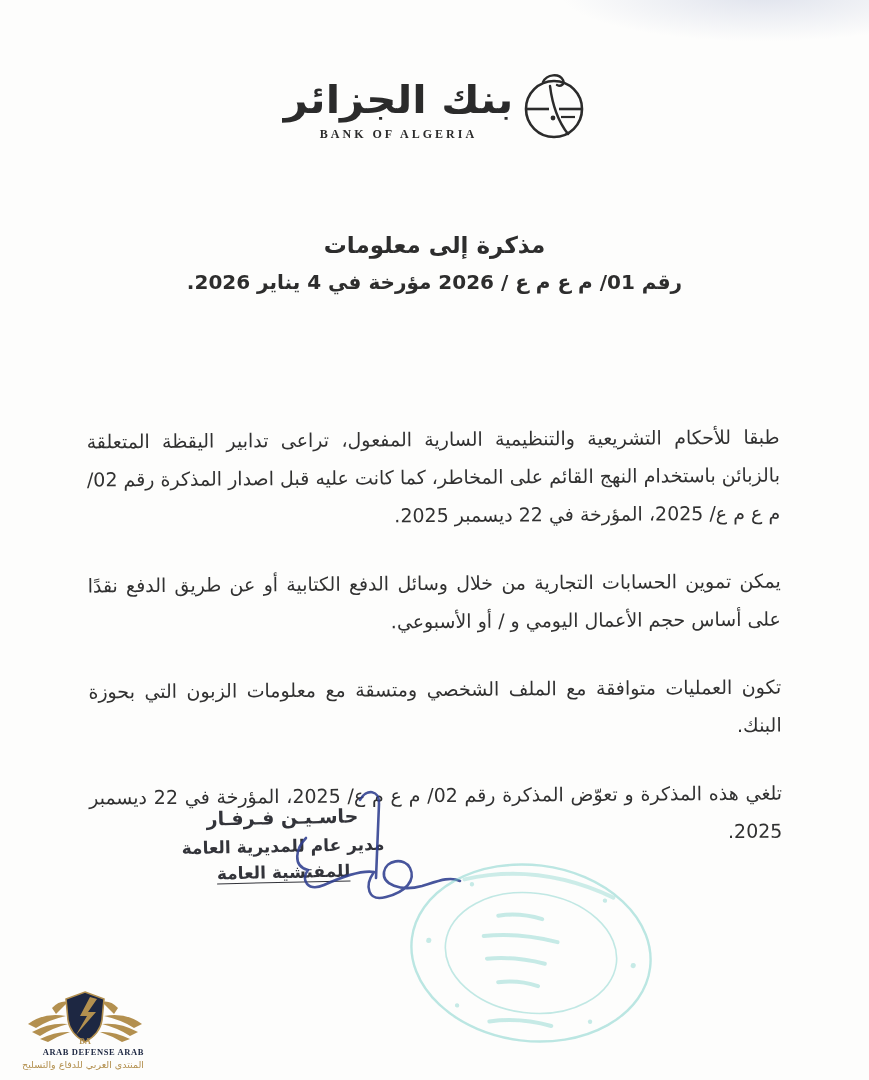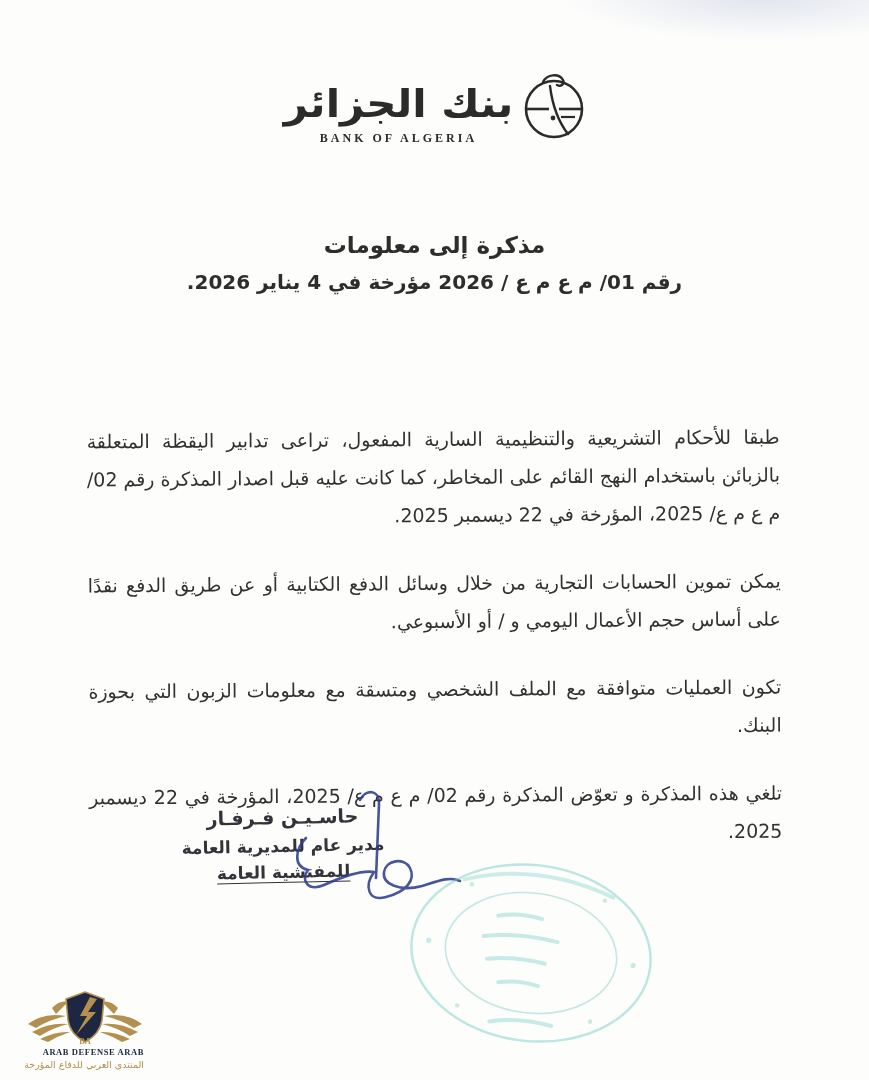--- a/index.html
+++ b/index.html
@@ -14,21 +14,21 @@
   }
   
   .scan-smudge{
     position:absolute;top:-18px;right:-30px;width:340px;height:60px;
     background:radial-gradient(ellipse at 60% 20%, rgba(175,184,212,.38), rgba(175,184,212,0) 70%);
     pointer-events:none;
   }
   
   .logo{
     position:absolute;top:62px;left:0;right:0;
-    display:flex;justify-content:center;align-items:flex-end;gap:10px;
+    display:flex;justify-content:center;align-items:center;gap:10px;
   }
   .logo-textcol{display:flex;flex-direction:column;align-items:center;margin-top:12px;}
   .logo-arabic{
     font-size:42px;font-weight:bold;color:#2b2b2b;
     line-height:1;letter-spacing:1px;
     transform:scaleY(.92);
   }
   .logo-english{
     font-family:"Liberation Serif", serif;
     font-size:12px;font-weight:bold;color:#2b2b2b;
@@ -169,16 +169,16 @@
         <path d="M112,42 Q94,32 76,34 Q92,38 104,46 Z"></path>
         <path d="M104,49 Q88,41 74,42 Q86,46 96,52 Z"></path>
         <path d="M92,18 Q84,10 76,12 Q82,18 88,24 Z"></path>
       </g>
 
       <path d="M59,2 L78,9 L76,30 Q74,44 59,52 Q44,44 42,30 L40,9 Z" fill="#1d2742" stroke="#b3904f" stroke-width="1.6"></path>
       <path d="M64,7 L54,26 L61,26 L50,45 L70,22 L62,22 L71,9 Z" fill="#b3904f"></path>
       <text x="59" y="54" text-anchor="middle" font-size="8" font-weight="bold" fill="#b3904f" font-family="'Liberation Serif', serif">DA</text>
     </svg>
     <div class="wm-english">ARAB DEFENSE ARAB</div>
-    <div class="wm-arabic">المنتدى العربي للدفاع المؤرخة</div>
+    <div class="wm-arabic">المنتدى العربي للدفاع والتسليح</div>
   </div>
 
 </div>
 
 </body></html>

